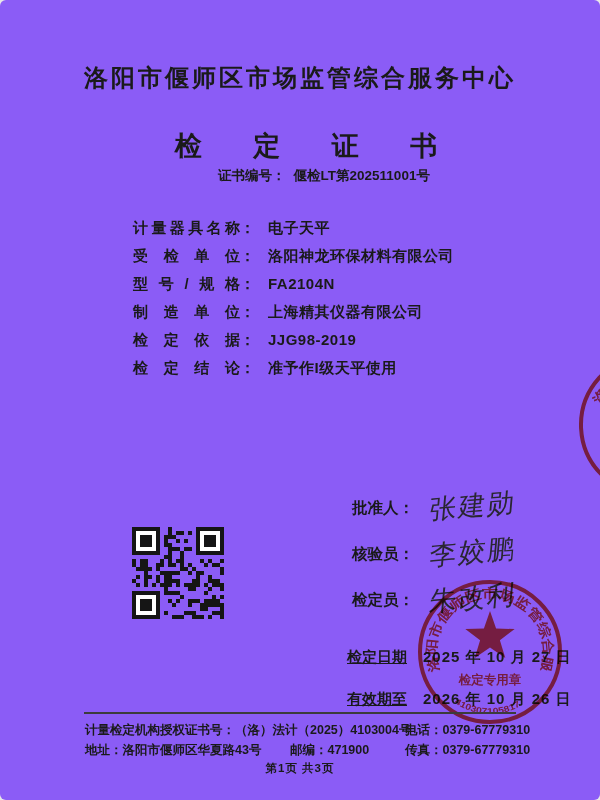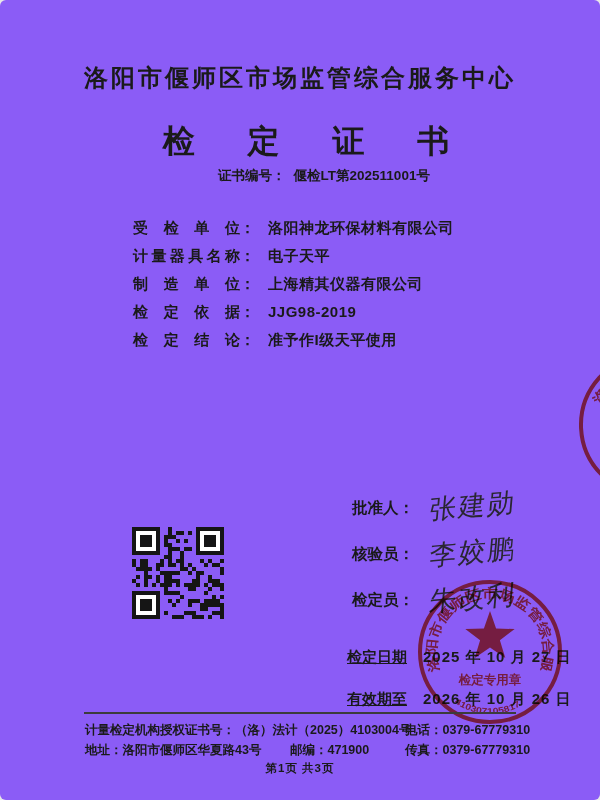--- a/index.html
+++ b/index.html
@@ -5,21 +5,21 @@
   * { margin:0; padding:0; box-sizing:border-box; }
   html,body { background:#e8e8e8; }
   .page {
     position:relative; width:600px; height:800px; margin:0 auto;
     background:#8b5cf6; overflow:hidden;
     font-family:"Liberation Sans","DejaVu Sans",sans-serif;
     color:#1a1a1a; font-weight:bold;border-radius:6px;
   }
   .center-line { position:absolute; left:0; right:0; text-align:center; }
   .doc-title { top:62px; font-size:24px; letter-spacing:3px; }
-  .doc-subtitle { top:120px; font-size:32px; letter-spacing:22px; padding-left:34px; }
+  .doc-subtitle { top:128px; font-size:27px; letter-spacing:22px; padding-left:34px; }
   .certno-row { top:167px; font-size:13.5px;padding-left:48px; }
   .certno-row .certno-value { margin-left:8px; }
 
   .fields { position:absolute; left:133px; top:219px; }
   .frow { height:19px; margin-bottom:9px; font-size:15px; white-space:nowrap; }
   .flabel { display:inline-block; width:107px; text-align:justify; text-align-last:justify; vertical-align:top; }
   .fcolon { display:inline-block; vertical-align:top; }
   .fvalue { display:inline-block; margin-left:13px; vertical-align:top; letter-spacing:0.5px; }
 
   .qr-box { position:absolute; left:132px; top:527px; width:92px; height:92px; }
@@ -59,24 +59,27 @@
 
   <div class="center-line doc-title">洛阳市偃师区市场监管综合服务中心</div>
   <div class="center-line doc-subtitle">检 定 证 书</div>
 
   <div class="center-line certno-row">
     <span>证书编号：</span><span class="certno-value">偃检LT第202511001号</span>
   </div>
 
   <div class="fields">
     <div class="frow">
+      <span class="flabel">计量器具名称</span><span class="fcolon">：</span><span class="fvalue">电子天平</span>
+    </div>
+    <div class="frow">
       <span class="flabel">受检单位</span><span class="fcolon">：</span><span class="fvalue">洛阳神龙环保材料有限公司</span>
     </div>
     <div class="frow">
-      <span class="flabel">计量器具名称</span><span class="fcolon">：</span><span class="fvalue">电子天平</span>
+      <span class="flabel">型号/规格</span><span class="fcolon">：</span><span class="fvalue">FA2104N</span>
     </div>
     <div class="frow">
       <span class="flabel">制造单位</span><span class="fcolon">：</span><span class="fvalue">上海精其仪器有限公司</span>
     </div>
     <div class="frow">
       <span class="flabel">检定依据</span><span class="fcolon">：</span><span class="fvalue">JJG98-2019</span>
     </div>
     <div class="frow">
       <span class="flabel">检定结论</span><span class="fcolon">：</span><span class="fvalue">准予作I级天平使用</span>
     </div>

